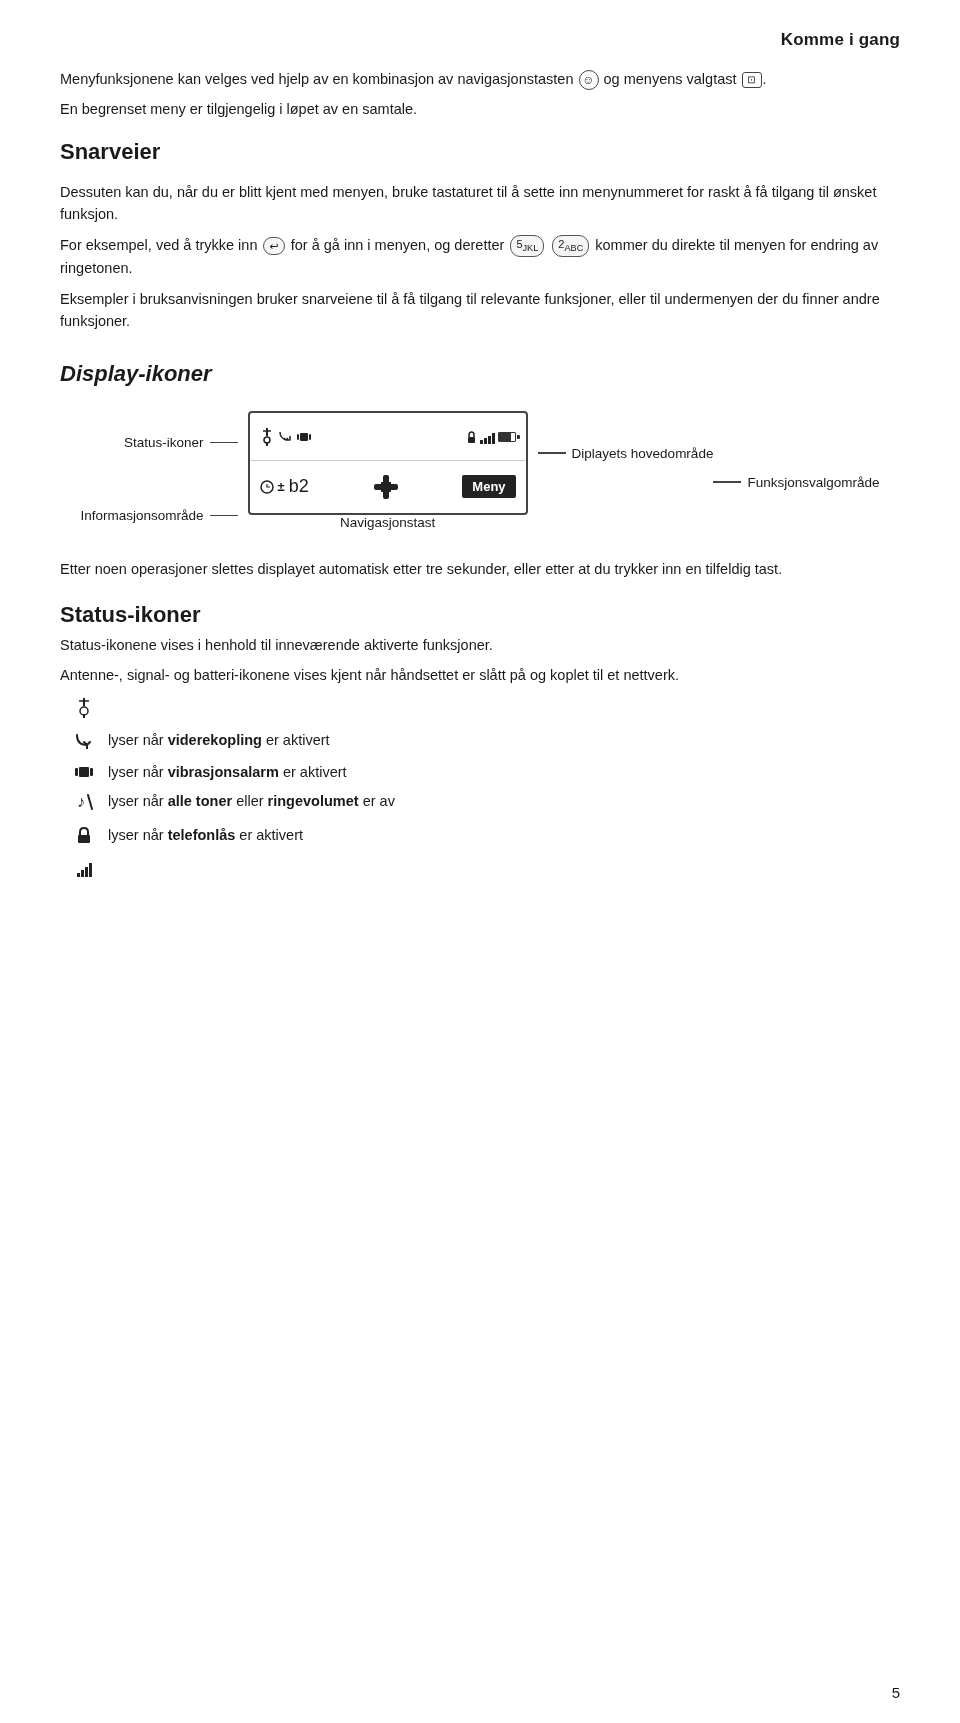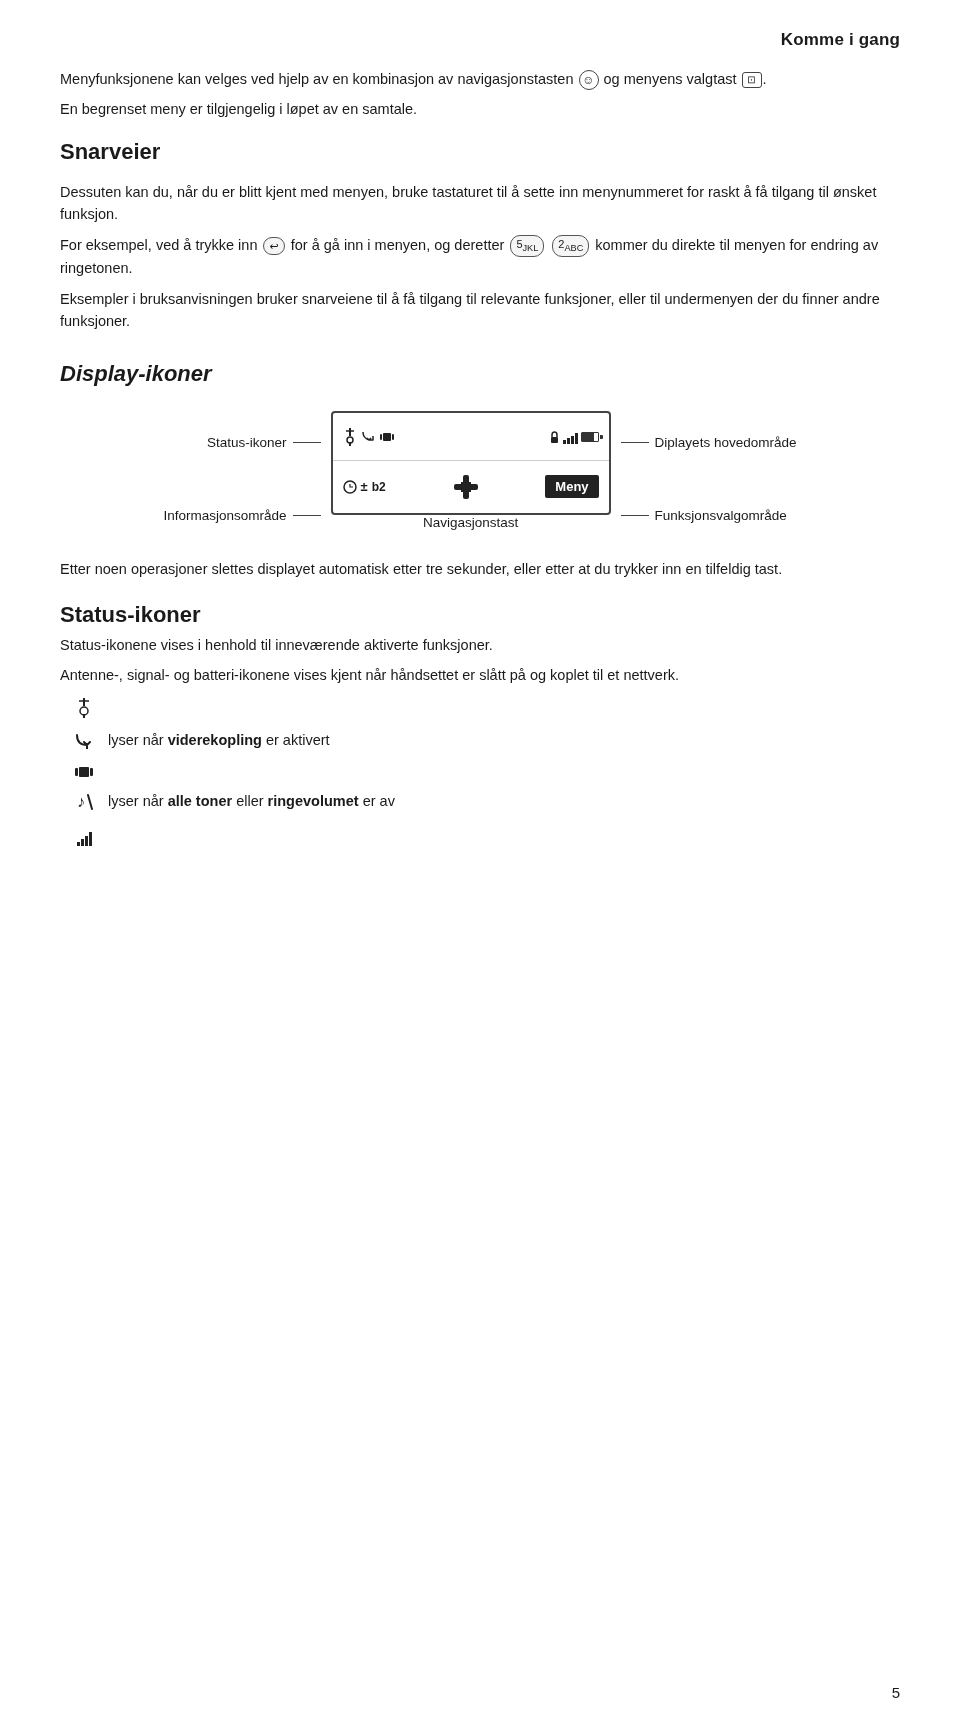--- a/index.html
+++ b/index.html
@@ -210,22 +210,22 @@
       width: 100%;
     }
     .left-labels {
       display: flex;
       flex-direction: column;
       align-items: flex-end;
       margin-right: 10px;
     }
     .right-labels {
       display: flex;
-      flex-direction: column;
-      align-items: flex-start;
+      flex-direction: row;
+      align-items: center;
       margin-left: 10px;
     }
     .label-row {
       display: flex;
       align-items: center;
       font-size: 13.5px;
     }
     .label-line-h {
       width: 28px;
       height: 1.5px;
@@ -322,21 +322,21 @@
       </div>
 
       <div class="screen-bottom">
         <div class="screen-bottom-left">
 
           <svg width="14" height="14" viewBox="0 0 14 14">
             <circle cx="7" cy="7" r="6" fill="none" stroke="#222" stroke-width="1.5"></circle>
             <path d="M7 4 L7 7 L10 7" stroke="#222" stroke-width="1.2" fill="none"></path>
           </svg>
           <span style="font-size:13px; font-weight:bold;">±</span>
-          <span style="font-size:12px; font-weight:bold;">b2</span>
+          <span style="font-size:18px; font-weight:normal;">b2</span>
         </div>
         <div class="screen-bottom-center">
 
           <svg width="28" height="28" viewBox="0 0 28 28">
             <rect x="11" y="2" width="6" height="24" rx="2" fill="#222"></rect>
             <rect x="2" y="11" width="24" height="6" rx="2" fill="#222"></rect>
             <rect x="9" y="9" width="10" height="10" rx="0" fill="#222"></rect>
           </svg>
         </div>
         <div class="screen-bottom-right">
@@ -393,35 +393,49 @@
   </li>
 
   <li>
     <div class="status-icon-cell">
       <svg width="20" height="14" viewBox="0 0 20 14">
         <rect x="5" y="2" width="10" height="10" rx="1" fill="#222"></rect>
         <rect x="1" y="3" width="3" height="8" rx="1" fill="#222"></rect>
         <rect x="16" y="3" width="3" height="8" rx="1" fill="#222"></rect>
       </svg>
     </div>
+    <div class="status-text-cell">
+      lyser når <b>vibrasjonsalarm</b> er aktivert
+    </div>
   </li>
 
   <li>
     <div class="status-icon-cell">
       <svg width="18" height="20" viewBox="0 0 18 20">
         <text x="2" y="15" font-size="16" fill="#222" font-family="Arial">♪</text>
         <line x1="13" y1="3" x2="17" y2="17" stroke="#222" stroke-width="2" stroke-linecap="round"></line>
       </svg>
     </div>
     <div class="status-text-cell">
       lyser når <b>alle toner</b> eller <b>ringevolumet</b> er av
     </div>
   </li>
 
 
+  <li>
+    <div class="status-icon-cell">
+      <svg width="18" height="18" viewBox="0 0 18 18">
+        <rect x="3" y="9" width="12" height="8" rx="1" fill="#222"></rect>
+        <path d="M5 9 V6 Q5 2 9 2 Q13 2 13 6 V9" fill="none" stroke="#222" stroke-width="2"></path>
+      </svg>
+    </div>
+    <div class="status-text-cell">
+      lyser når <b>telefonlås</b> er aktivert
+    </div>
+  </li>
 
 
   <li>
     <div class="status-icon-cell">
       <div class="signal-bars" style="height:16px;">
         <span style="height:4px; width:3px;"></span>
         <span style="height:7px; width:3px;"></span>
         <span style="height:10px; width:3px;"></span>
         <span style="height:14px; width:3px;"></span>
       </div>

